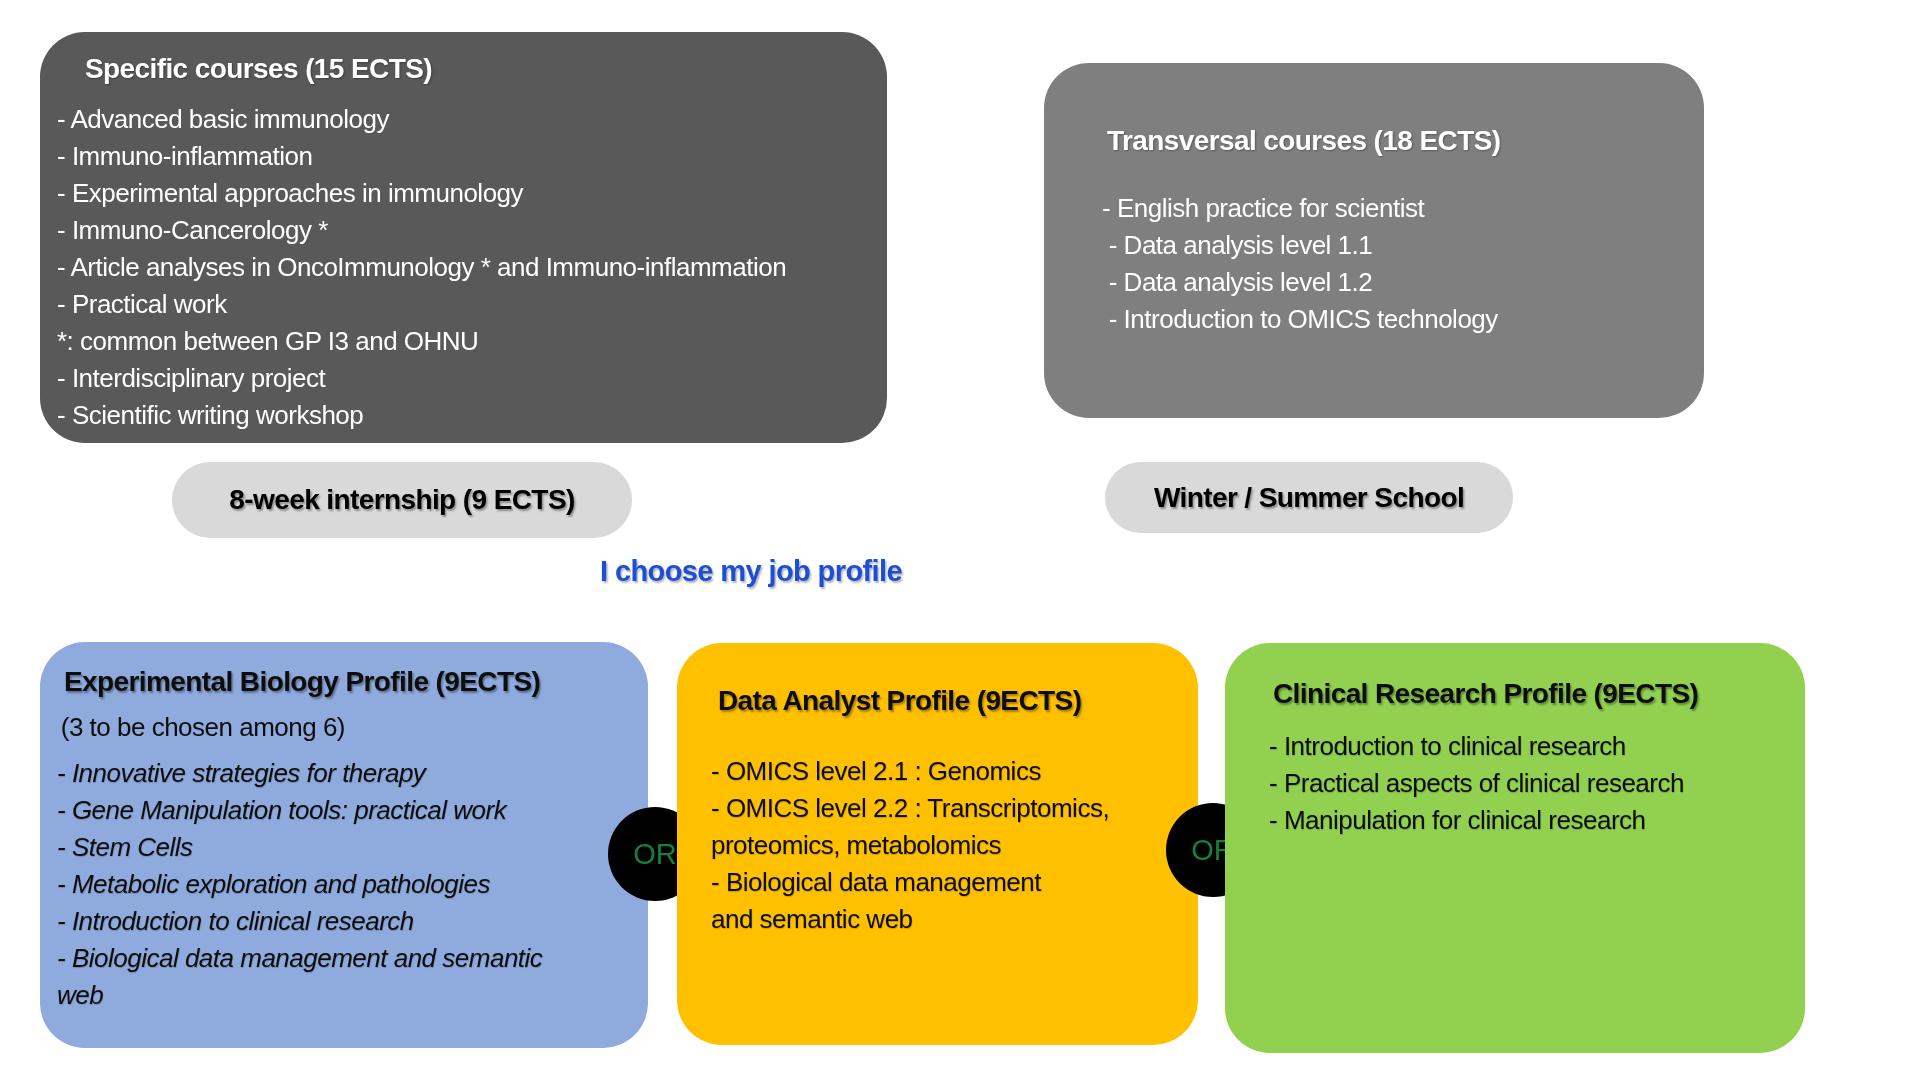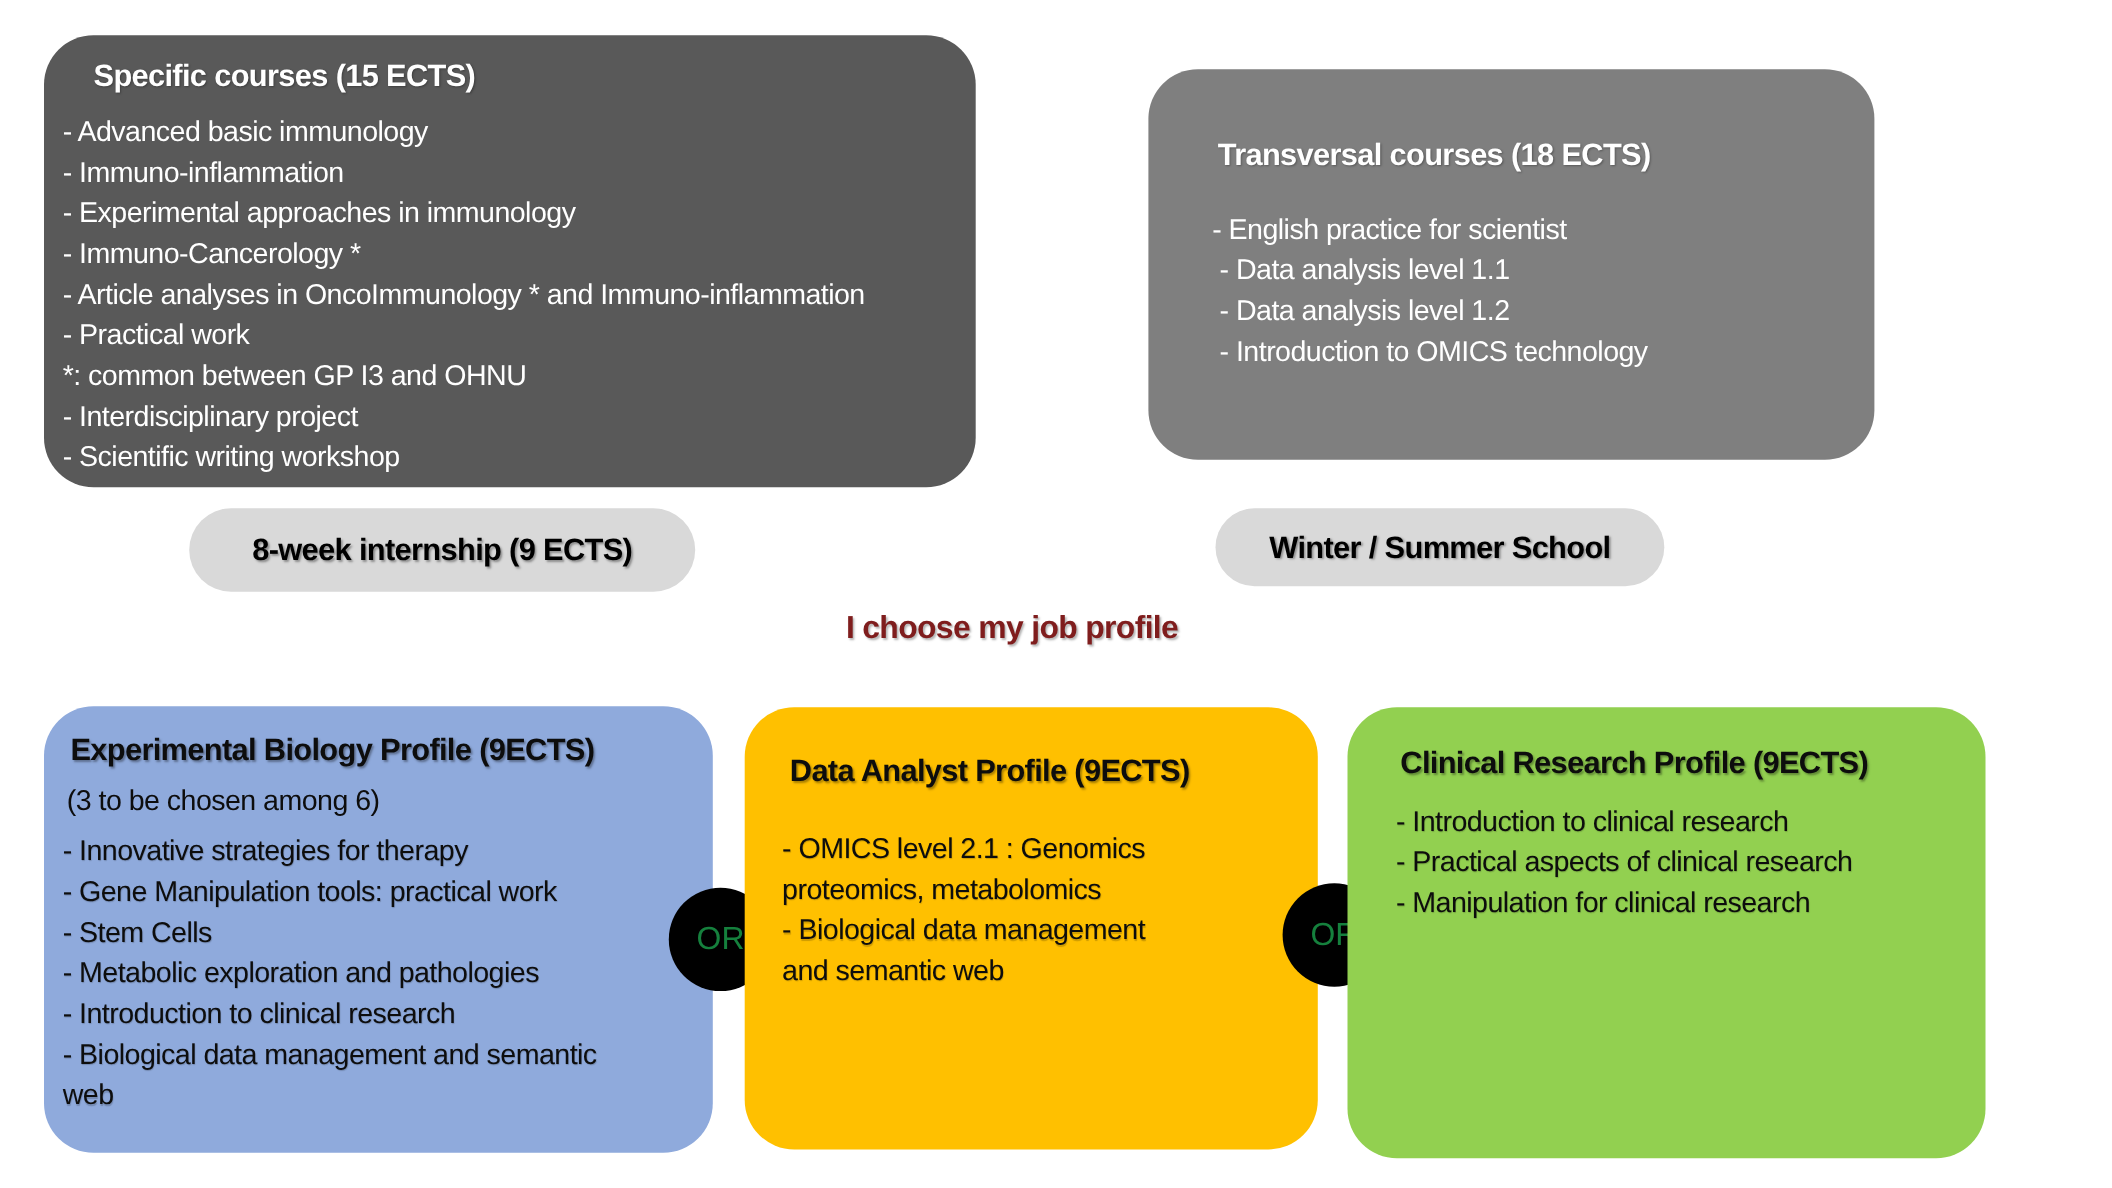--- a/index.html
+++ b/index.html
@@ -40,34 +40,34 @@
     position:absolute;background:var(--pill);color:#000;
     display:flex;align-items:center;justify-content:center;
     font-weight:bold;font-size:28px;letter-spacing:-0.6px;
     text-shadow:1.5px 1.5px 2px rgba(0,0,0,0.35);
   }
   .pill-internship{left:172px;top:462px;width:460px;height:76px;border-radius:38px;}
   .pill-school{left:1105px;top:462px;width:408px;height:71px;border-radius:36px;}
 
   
   .choose{
-    position:absolute;left:600px;top:555px;width:640px;text-align:center;
-    font-weight:bold;font-size:29px;color:#7f1d1d;letter-spacing:-0.6px;
+    position:absolute;left:600px;top:555px;width:640px;text-align:left;
+    font-weight:bold;font-size:29px;color:#1d4ed8;letter-spacing:-0.6px;
     text-shadow:1.5px 1.5px 2px rgba(0,0,0,0.3);
   }
 
   
   .profile{color:var(--text-dark);}
   .profile .title{text-shadow:1.5px 1.5px 2px rgba(0,0,0,0.35);}
   .profile .list{text-shadow:0.5px 1px 1px rgba(0,0,0,0.2);}
 
   .box-experimental{left:40px;top:642px;width:608px;height:406px;background:var(--blue-box);}
   .box-experimental .title{margin:24px 0 0 24px;}
   .box-experimental .subtitle{margin:14px 0 0 14px;font-size:26px;white-space:pre-wrap;}
-  .box-experimental .list{margin:12px 0 0 17px;}
+  .box-experimental .list{margin:12px 0 0 17px;font-style:italic;}
 
   .box-data{left:677px;top:643px;width:521px;height:402px;background:var(--orange-box);}
   .box-data .title{margin:42px 0 0 41px;}
   .box-data .list{margin:36px 0 0 34px;}
 
   .box-clinical{left:1225px;top:643px;width:580px;height:410px;background:var(--green-box);}
   .box-clinical .title{margin:35px 0 0 48px;}
   .box-clinical .list{margin:18px 0 0 44px;}
 
   
@@ -103,21 +103,21 @@
   <div class="box profile box-experimental">
     <div class="title">Experimental Biology Profile (9ECTS)</div>
     <div class="subtitle"> (3 to be chosen among 6)</div>
     <div class="list"><div class="line">- Innovative strategies for therapy</div><div class="line">- Gene Manipulation tools: practical work</div><div class="line">- Stem Cells</div><div class="line">- Metabolic exploration and pathologies</div><div class="line">- Introduction to clinical research</div><div class="line">- Biological data management and semantic</div><div class="line">web</div></div>
   </div>
 
   <div class="or-circle or-1">OR</div>
 
   <div class="box profile box-data">
     <div class="title">Data Analyst Profile (9ECTS)</div>
-    <div class="list"><div class="line">- OMICS level 2.1 : Genomics</div><div class="line">proteomics, metabolomics</div><div class="line">- Biological data management</div><div class="line">and semantic web</div></div>
+    <div class="list"><div class="line">- OMICS level 2.1 : Genomics</div><div class="line">- OMICS level 2.2 : Transcriptomics,</div><div class="line">proteomics, metabolomics</div><div class="line">- Biological data management</div><div class="line">and semantic web</div></div>
   </div>
 
   <div class="or-circle or-2">OR</div>
 
   <div class="box profile box-clinical">
     <div class="title">Clinical Research Profile (9ECTS)</div>
     <div class="list"><div class="line">- Introduction to clinical research</div><div class="line">- Practical aspects of clinical research</div><div class="line">- Manipulation for clinical research</div></div>
   </div>
 
 </div>

